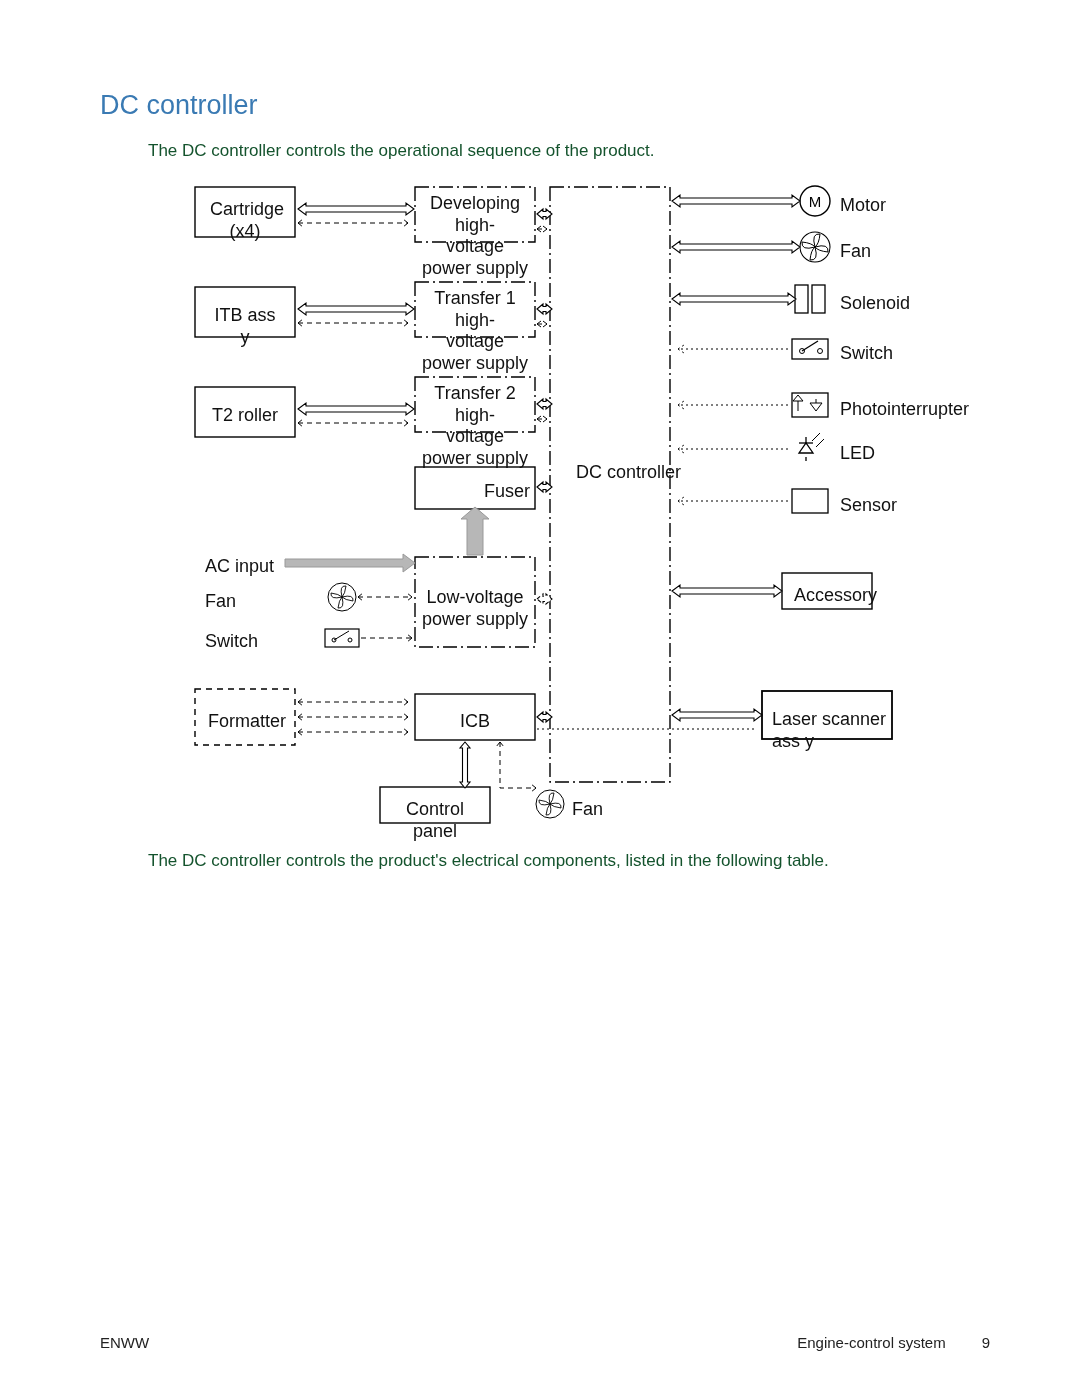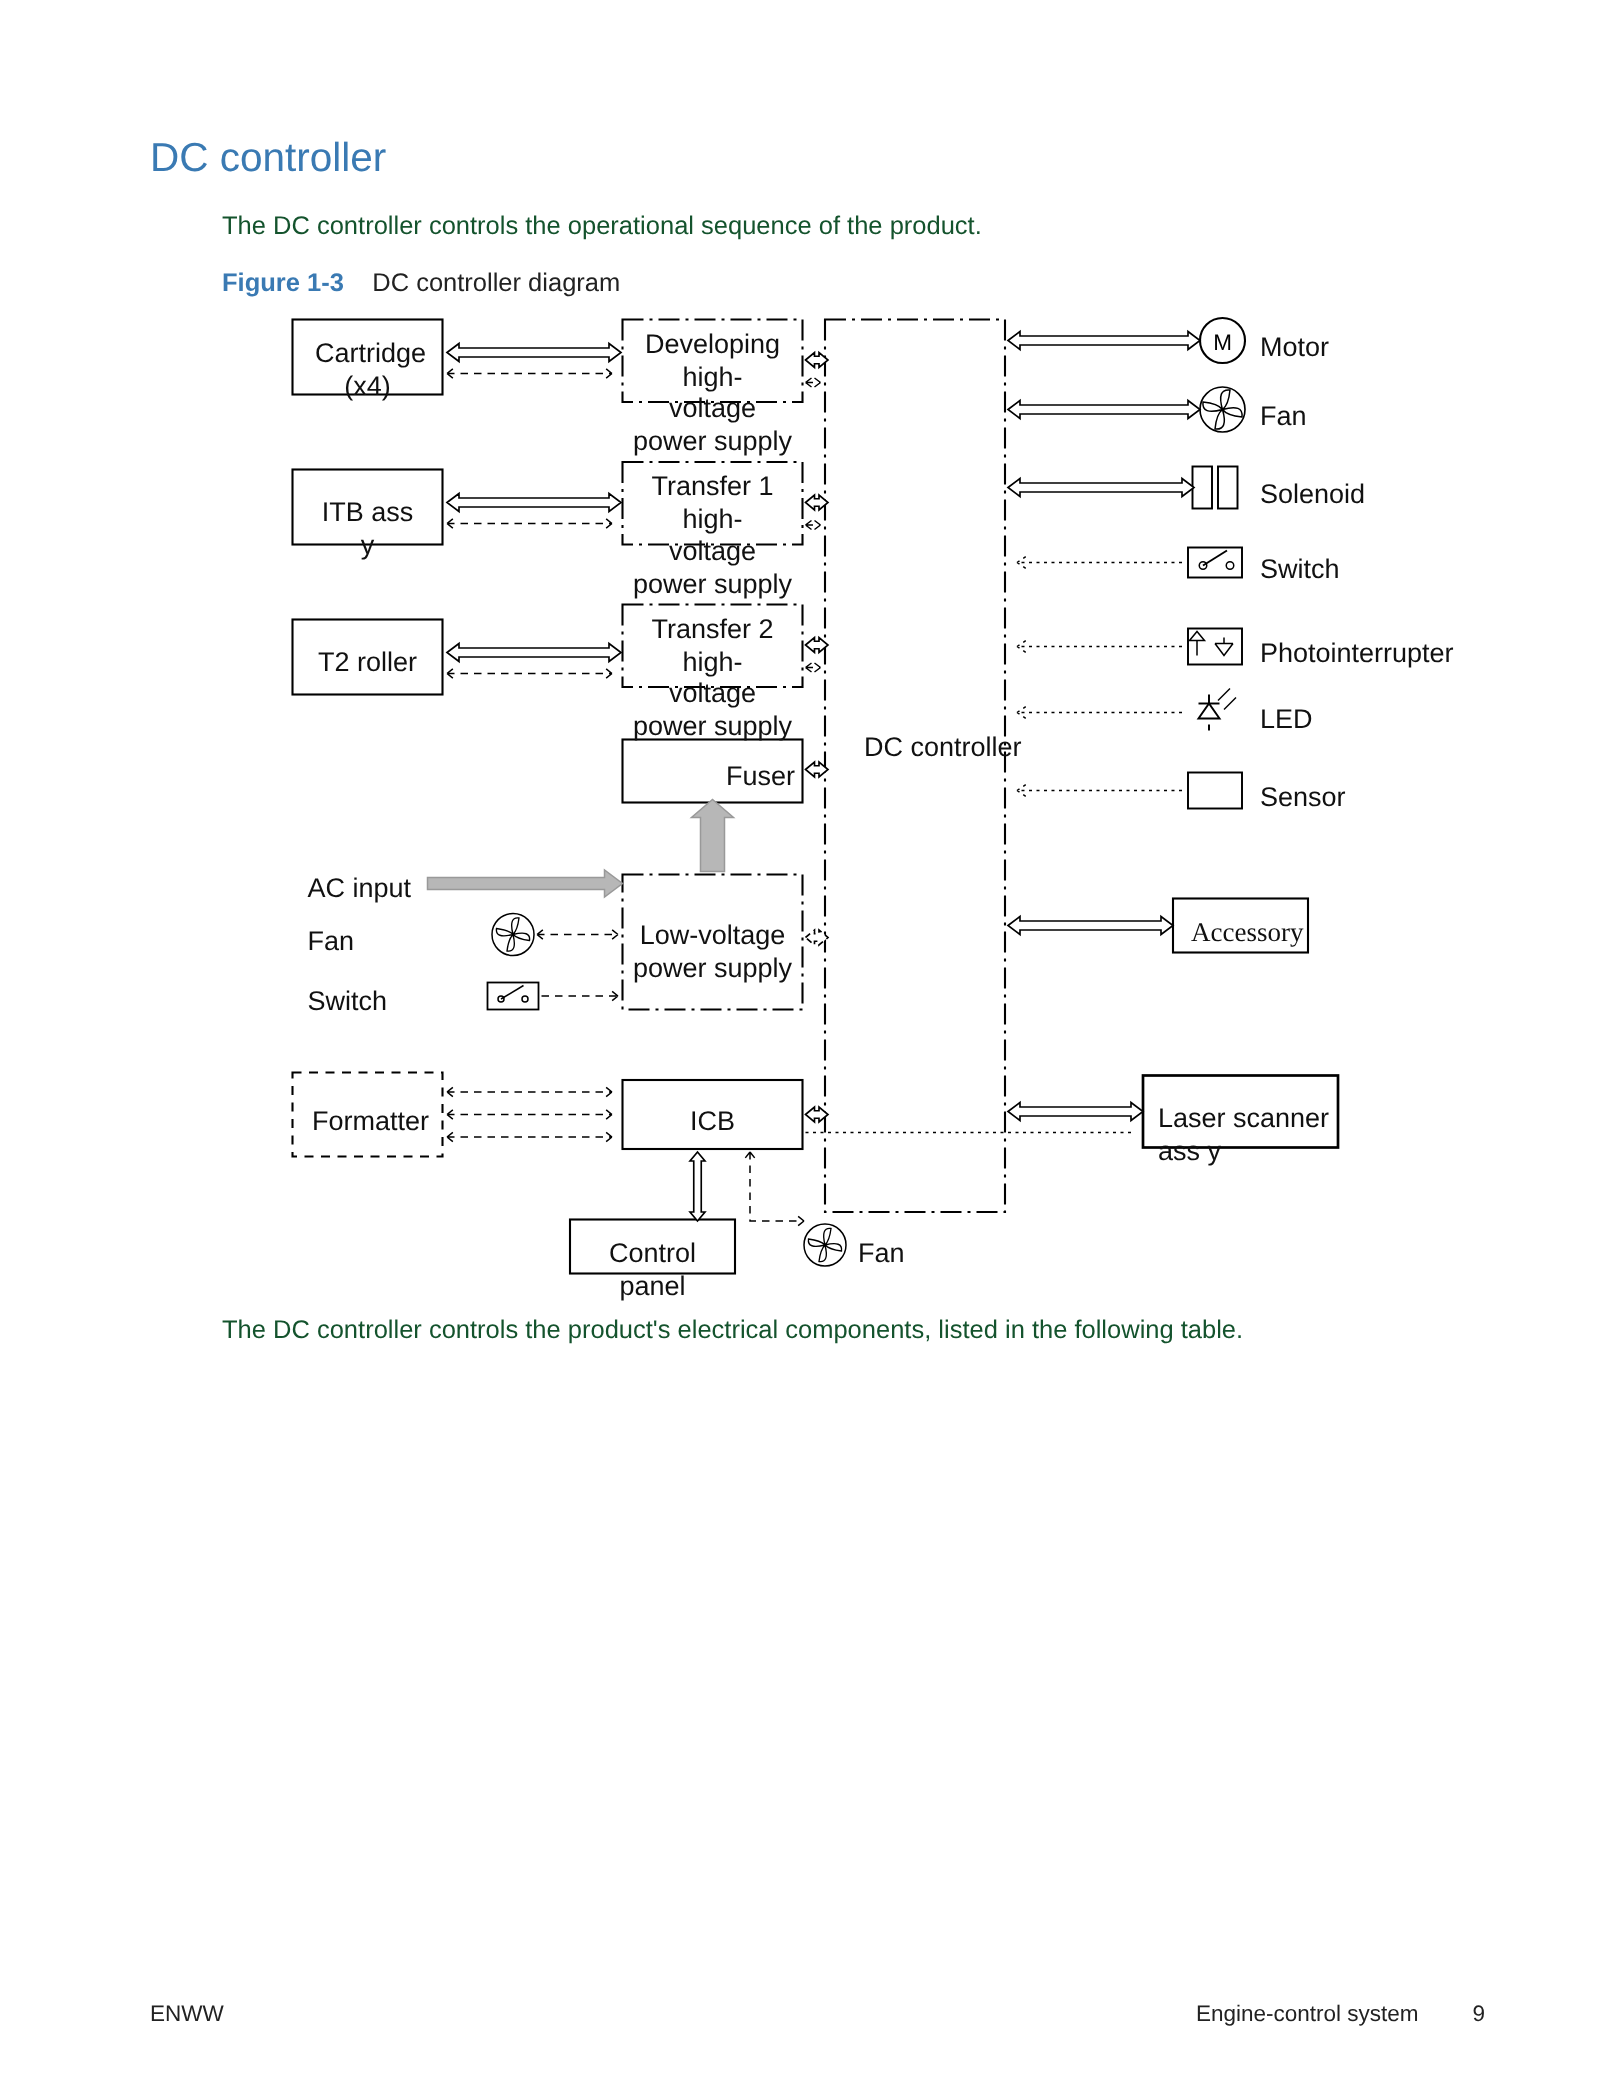--- a/index.html
+++ b/index.html
@@ -15,24 +15,20 @@
   .footer{position:absolute;bottom:46px;left:100px;right:90px;display:flex;justify-content:space-between;align-items:center;color:#222;font-size:15px;}
   .footer .right{display:flex;align-items:center;gap:36px;}
 </style>
 </head>
 <body>
 
 <div class="page">
   <div class="content">
     <h1>DC controller</h1>
     <p class="para">The DC controller controls the operational sequence of the product.</p>
-    <p class="fig-label">
-      <span class="bold">Figure 1-3</span>&nbsp;&nbsp;&nbsp;
-      <span>DC controller diagram</span>
-    </p>
 
     <div class="diag">
       <svg width="720" height="660" viewBox="0 0 720 660">
         <defs>
           <pattern id="dd1" patternUnits="userSpaceOnUse" width="12" height="12">
             <path d="M0 0 h8" stroke="#000" stroke-width="1.4"></path>
             <path d="M8 0 h1" stroke="#000" stroke-width="1.4"></path>
           </pattern>
         </defs>
 
@@ -195,21 +191,21 @@
 
       <div class="lbl" style="left:392px;top:620px;">Fan</div>
 
       <div class="lbl" style="left:660px;top:16px;">Motor</div>
       <div class="lbl" style="left:660px;top:62px;">Fan</div>
       <div class="lbl" style="left:660px;top:114px;">Solenoid</div>
       <div class="lbl" style="left:660px;top:164px;">Switch</div>
       <div class="lbl" style="left:660px;top:220px;">Photointerrupter</div>
       <div class="lbl" style="left:660px;top:264px;">LED</div>
       <div class="lbl" style="left:660px;top:316px;">Sensor</div>
-      <div class="lbl" style="left:614px;top:406px;font-family:Liberation Serif, serif;">Accessory</div>
+      <div class="lbl" style="left:614px;top:406px;">Accessory</div>
       <div class="lbl" style="left:592px;top:530px;width:120px;">Laser scanner ass y</div>
     </div>
 
     <p class="para" style="margin-top:12px;">The DC controller controls the product's electrical components, listed in the following table.</p>
   </div>
 
   <div class="footer">
     <span>ENWW</span>
     <span class="right">
       <span>Engine-control system</span>

